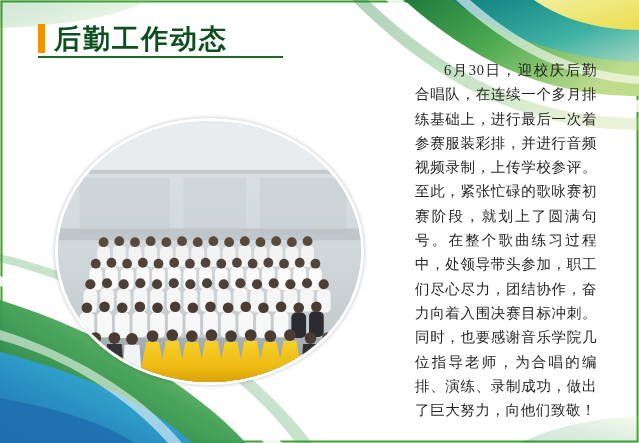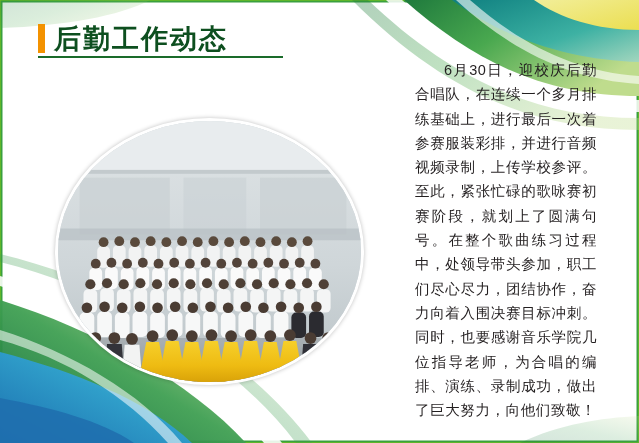--- a/index.html
+++ b/index.html
@@ -8,21 +8,21 @@
     background: #ffffff;
   }
   body {
     font-family: "DejaVu Sans", sans-serif;
   }
   #page {
     position: relative;
     width: 639px;
     height: 443px;
     overflow: hidden;
-    background: #84cc16;
+    background: #fef9c3;
   }
 
   
   .bg-svg {
     position: absolute;
     left: 0; top: 0;
     width: 639px; height: 443px;
   }
 
   
@@ -76,21 +76,21 @@
     left: 0; top: 0;
     width: 100%; height: 100%;
   }
 
   
   .article {
     position: absolute;
     left: 415px;
     top: 58px;
     width: 182px;
-    font-family: Liberation Sans, sans-serif;
+    font-family: Liberation Serif, serif;
     font-size: 14.5px;
     line-height: 24.3px;
     color: #231f20;
     text-align: justify;
     text-justify: inter-character;
     text-indent: 29px;
     letter-spacing: 0.6px;
   }
 </style>
 </head>

